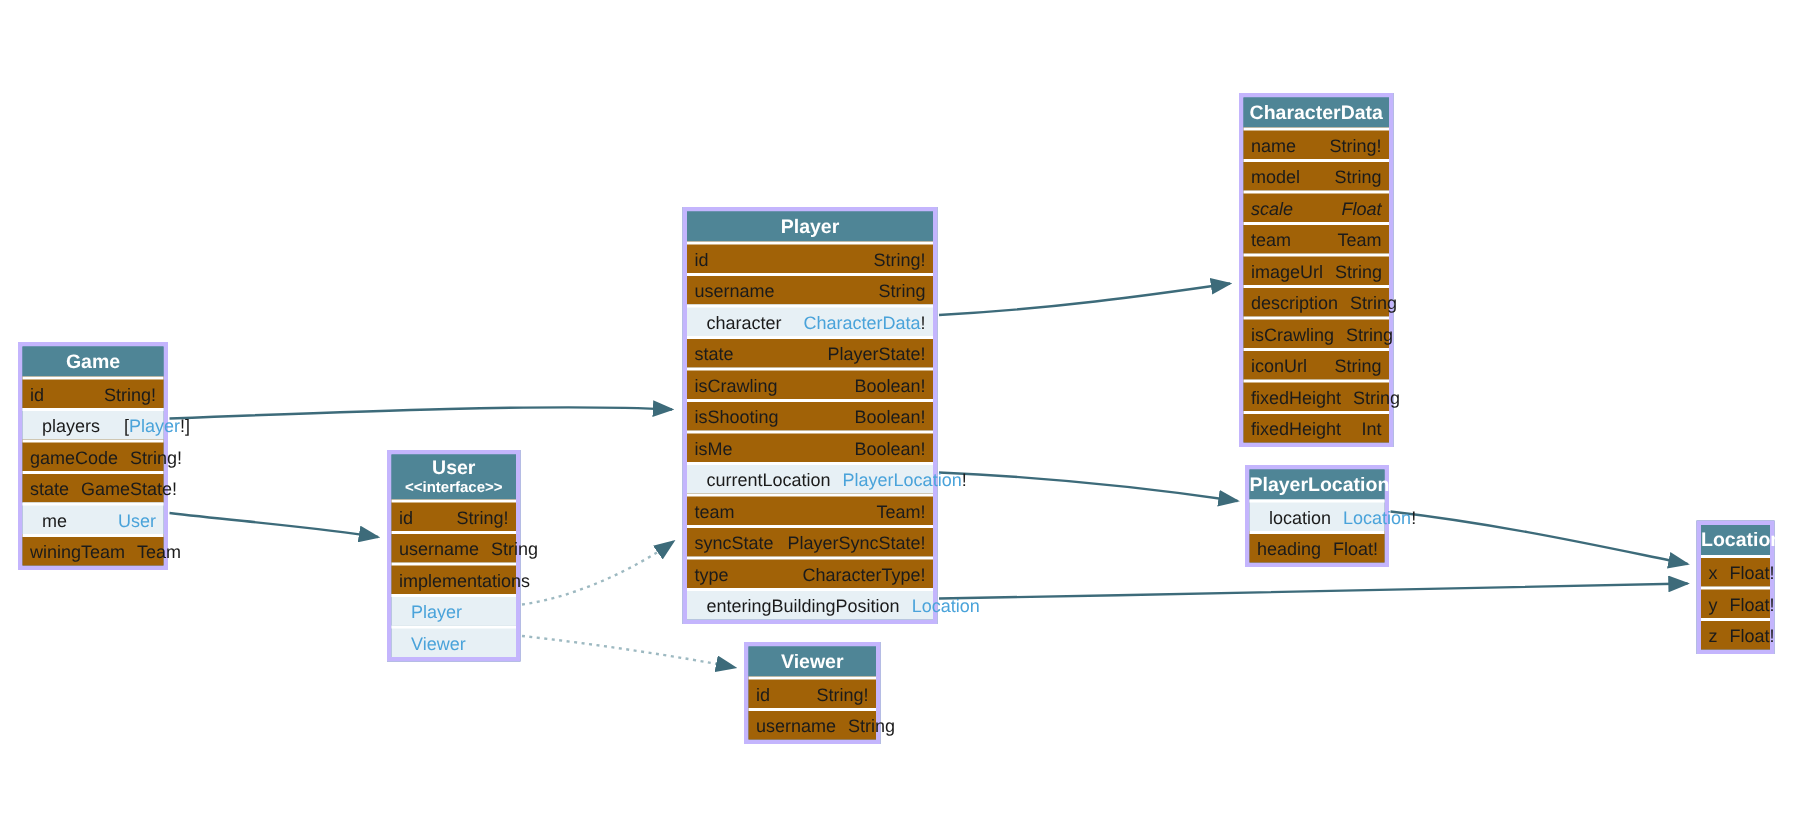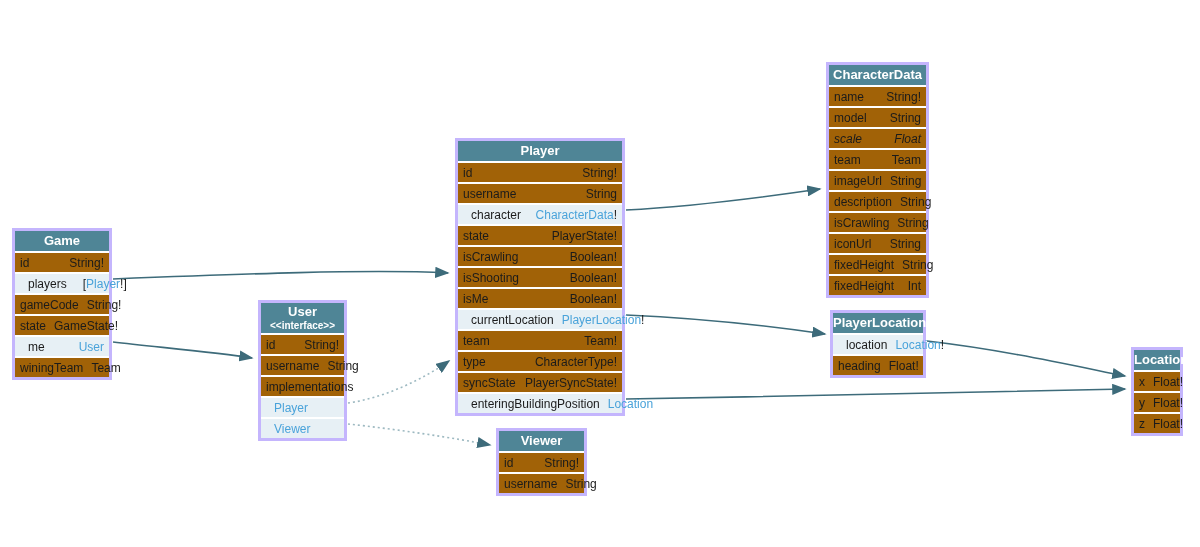--- a/index.html
+++ b/index.html
@@ -173,26 +173,26 @@
         </div>
         <div class="field-row link-row" style="height: 21px;">
           <span class="field-name">currentLocation</span>
           <span class="field-type"><span class="link-text">PlayerLocation</span><span>!</span></span>
         </div>
         <div class="field-row" style="height: 21px;">
           <span class="field-name">team</span>
           <span class="field-type"><span>Team!</span></span>
         </div>
         <div class="field-row" style="height: 21px;">
+          <span class="field-name">syncState</span>
+          <span class="field-type"><span>PlayerSyncState!</span></span>
+        </div>
+        <div class="field-row" style="height: 21px;">
           <span class="field-name">type</span>
           <span class="field-type"><span>CharacterType!</span></span>
-        </div>
-        <div class="field-row" style="height: 21px;">
-          <span class="field-name">syncState</span>
-          <span class="field-type"><span>PlayerSyncState!</span></span>
         </div>
         <div class="field-row link-row" style="height: 21px;">
           <span class="field-name">enteringBuildingPosition</span>
           <span class="field-type"><span class="link-text">Location</span></span>
         </div>
       </div>
       <div class="entity" style="left: 496px; top: 428px; width: 91px;">
         <div class="entity-header" style="height: 20px;">
           <span>Viewer</span>
         </div>

